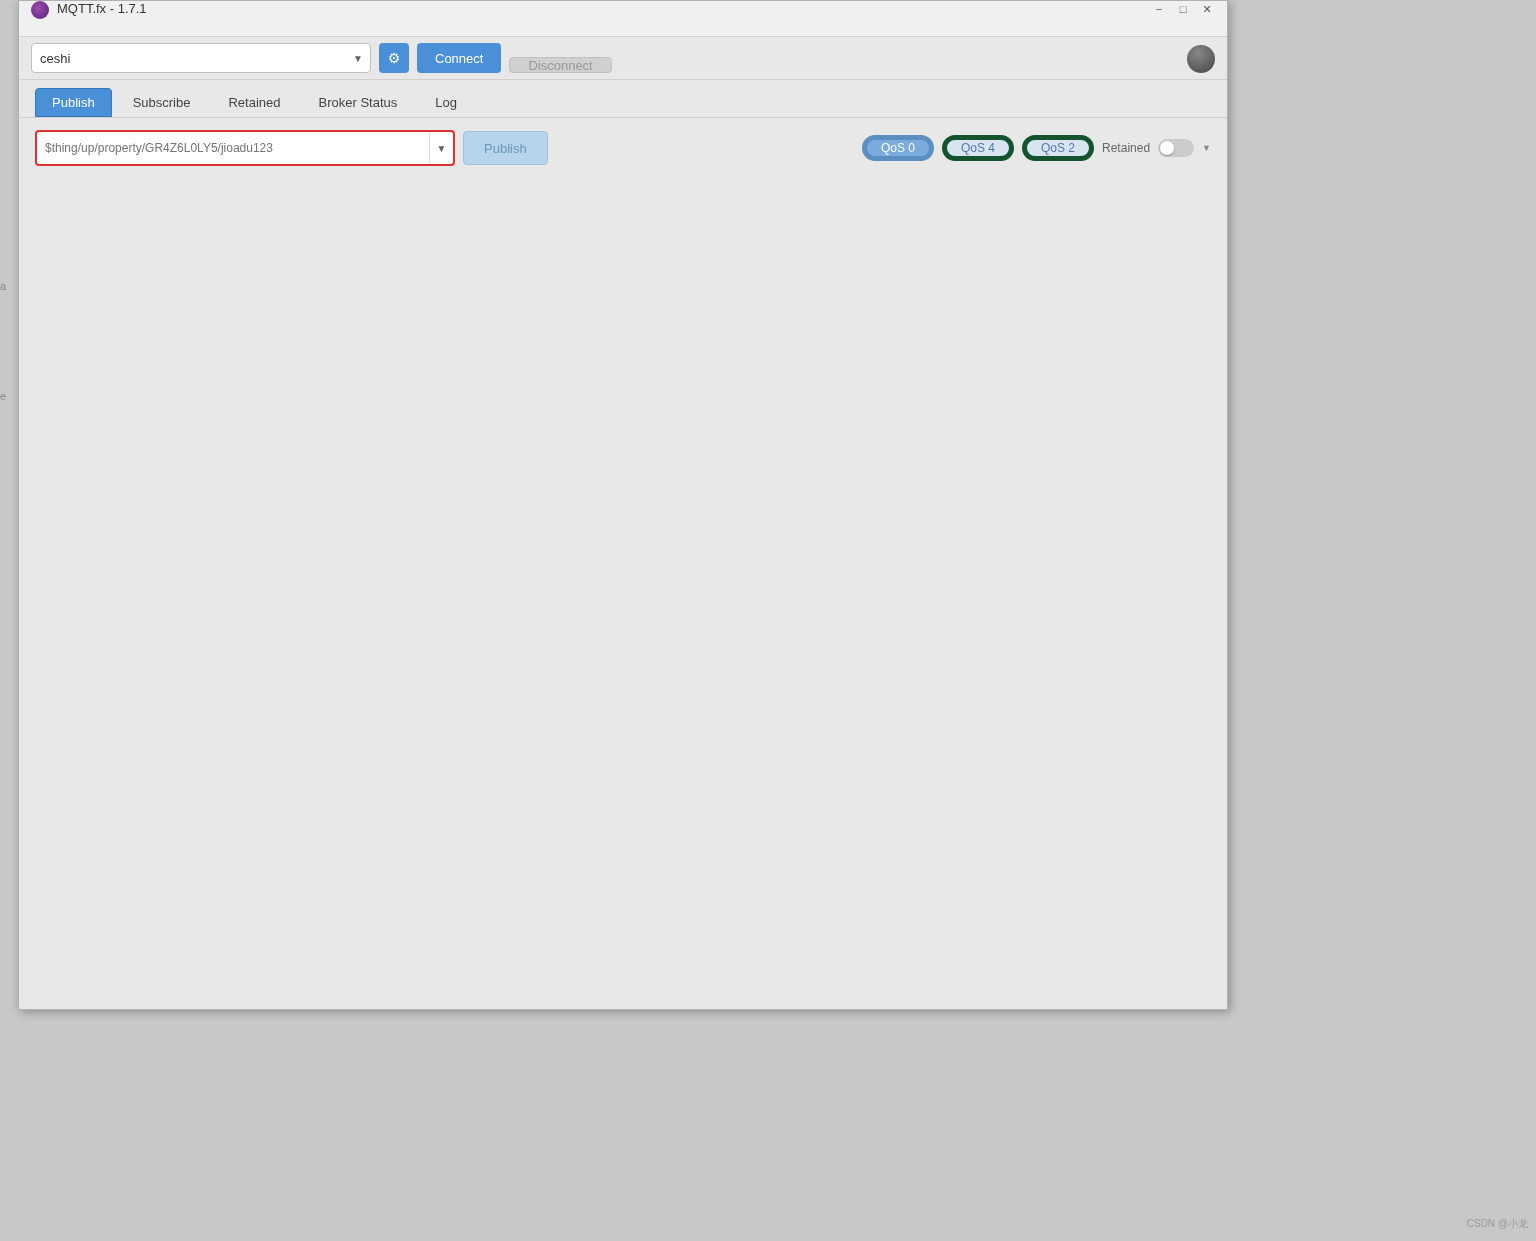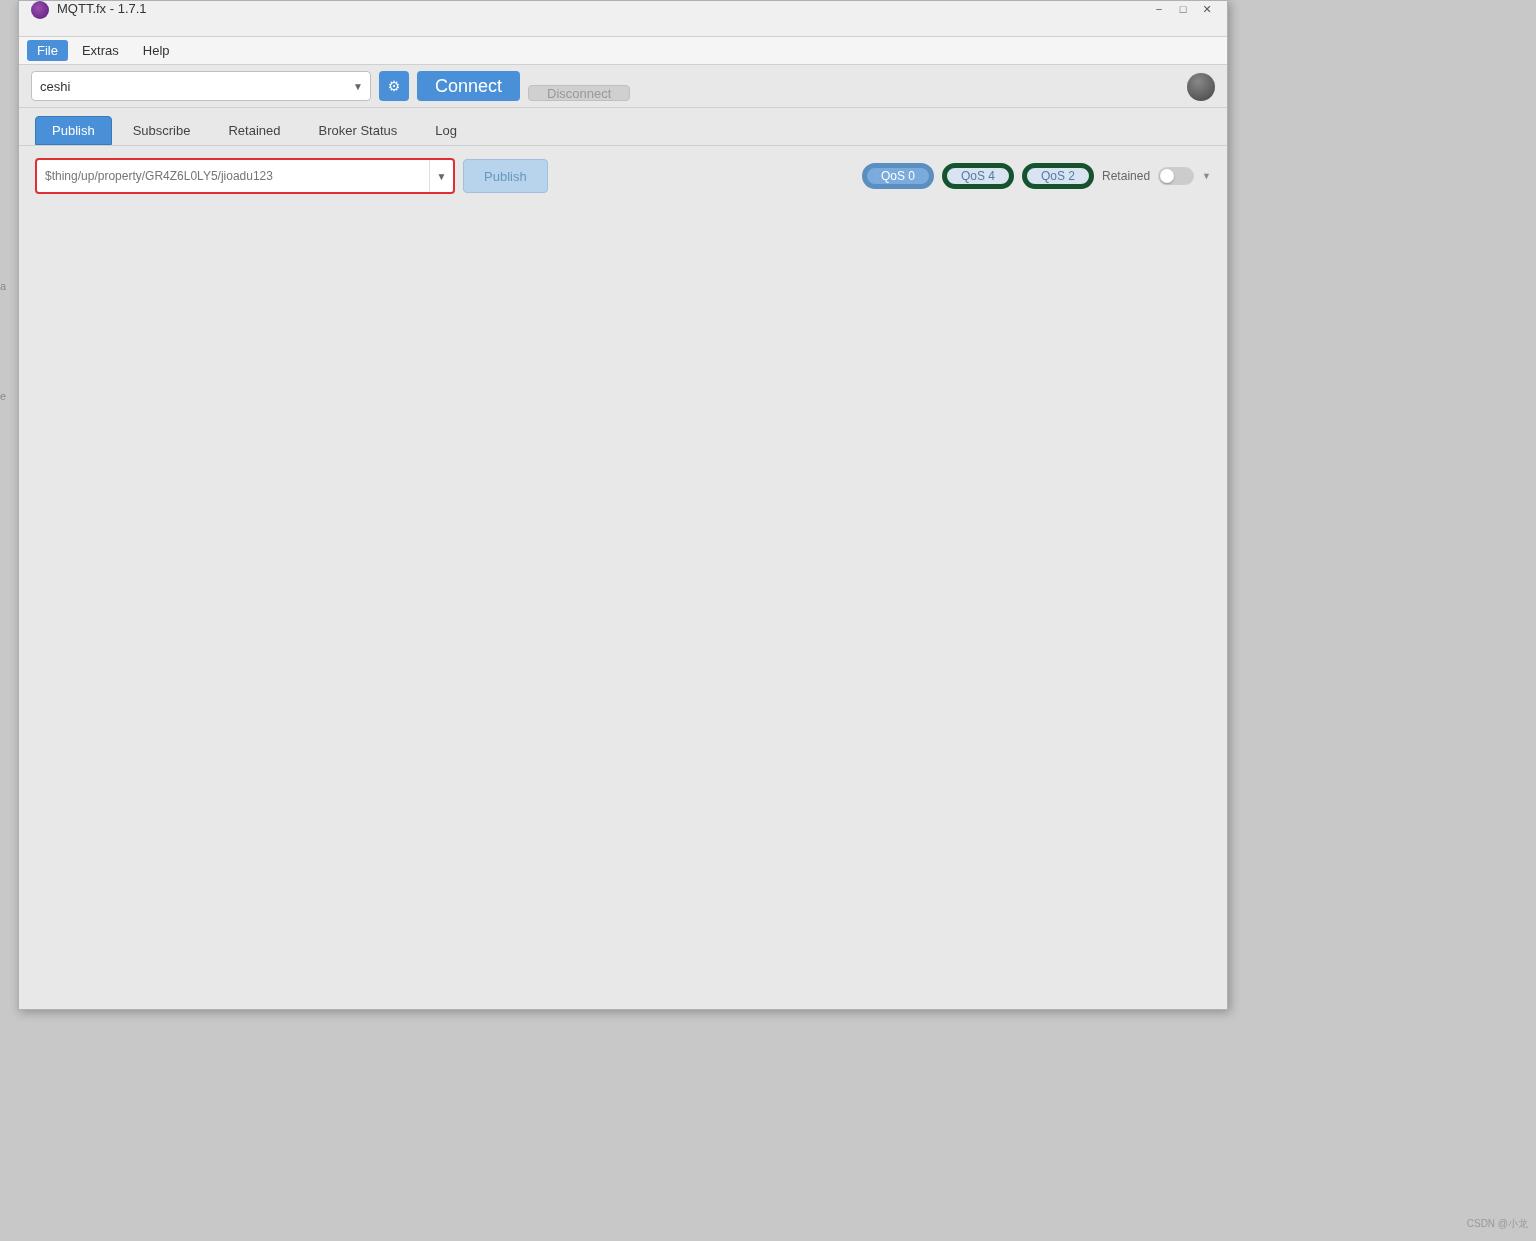--- a/index.html
+++ b/index.html
@@ -137,21 +137,21 @@
       font-size: 14px;
     }
     .connect-btn {
       height: 30px;
       padding: 0 18px;
       background: #4a90d9;
       color: white;
       border: none;
       border-radius: 4px;
       cursor: pointer;
-      font-size: 18px;
+      font-size: 13px;
       font-weight: 500;
     }
     .disconnect-btn {
       height: 16px;
       padding: 0 18px;
       background: #d0d0d0;
       color: #999;
       border: 1px solid #c0c0c0;
       border-radius: 4px;
       cursor: default;
@@ -331,25 +331,20 @@
   <div class="titlebar">
     <div class="titlebar-icon"></div>
     <span class="titlebar-title">MQTT.fx - 1.7.1</span>
     <div class="titlebar-controls">
       <button class="titlebar-btn">−</button>
       <button class="titlebar-btn">□</button>
       <button class="titlebar-btn">✕</button>
     </div>
   </div>
 
-  <div class="menubar">
-    <div class="menu-item active">File</div>
-    <div class="menu-item">Extras</div>
-    <div class="menu-item">Help</div>
-  </div>
 
   <div class="toolbar">
     <div class="toolbar-select-wrapper">
       <select class="toolbar-select">
         <option>ceshi</option>
       </select>
       <span class="select-arrow">▼</span>
     </div>
     <button class="gear-btn">⚙</button>
     <button class="connect-btn">Connect</button>

